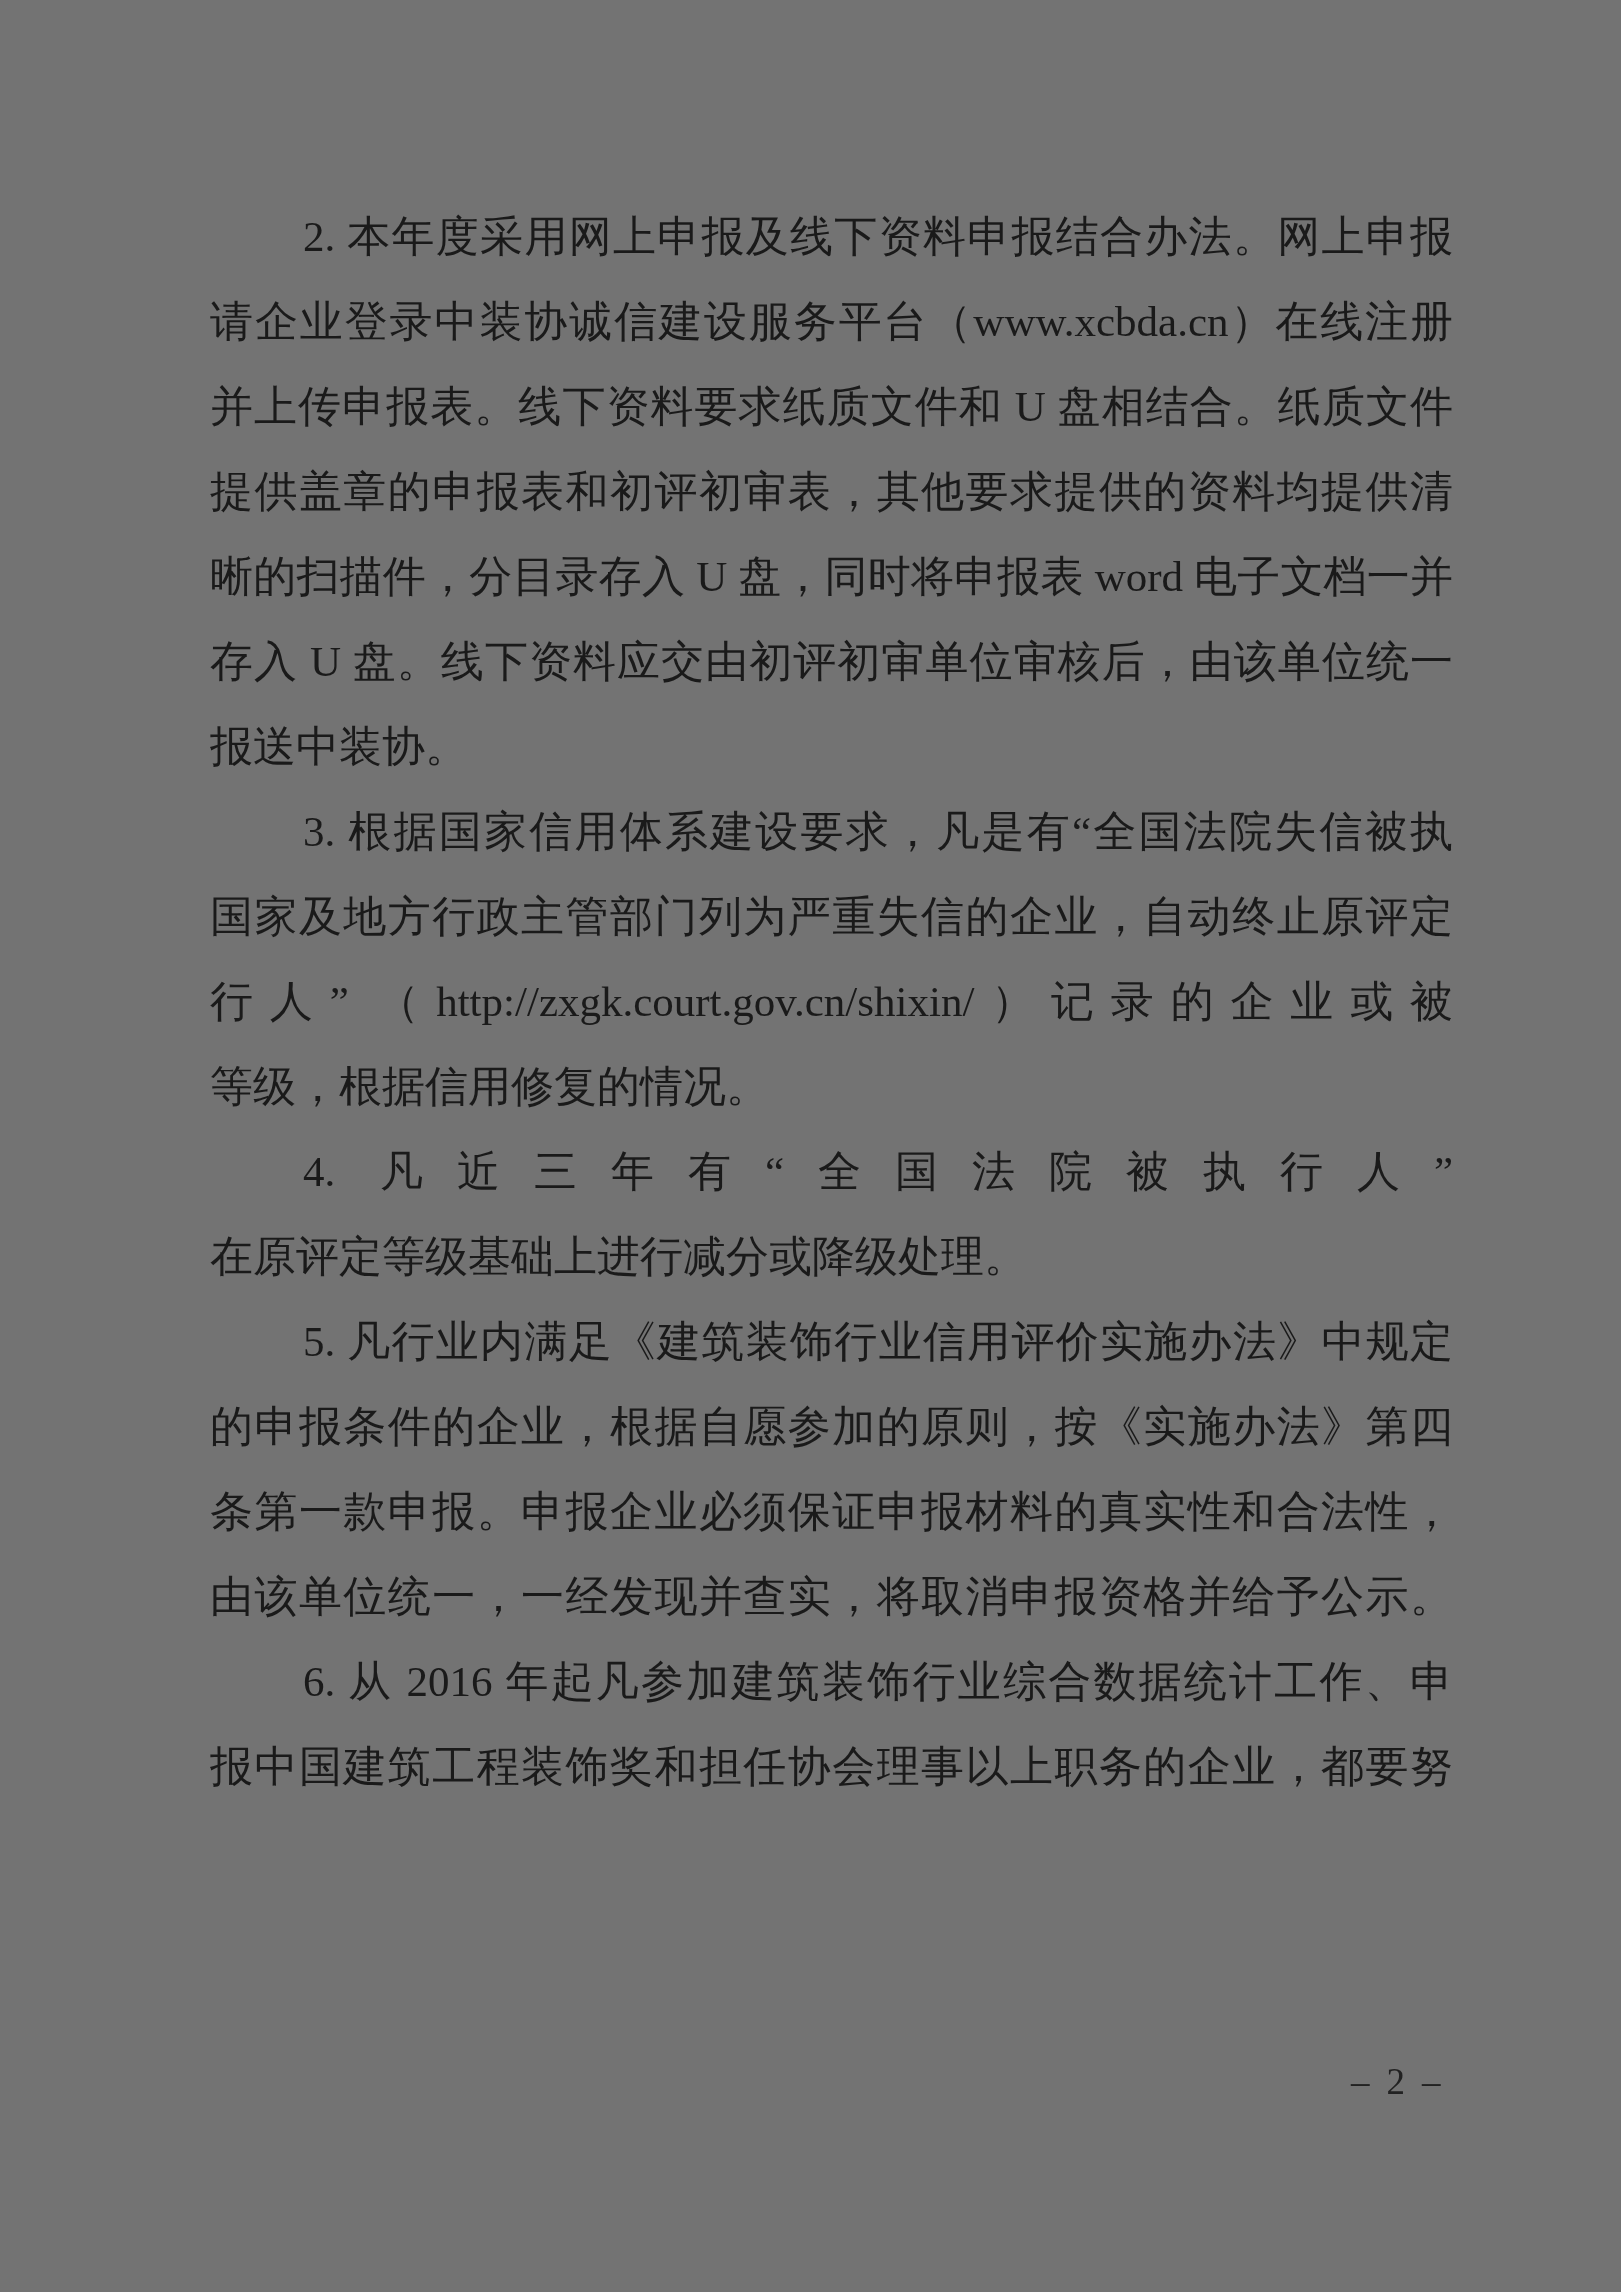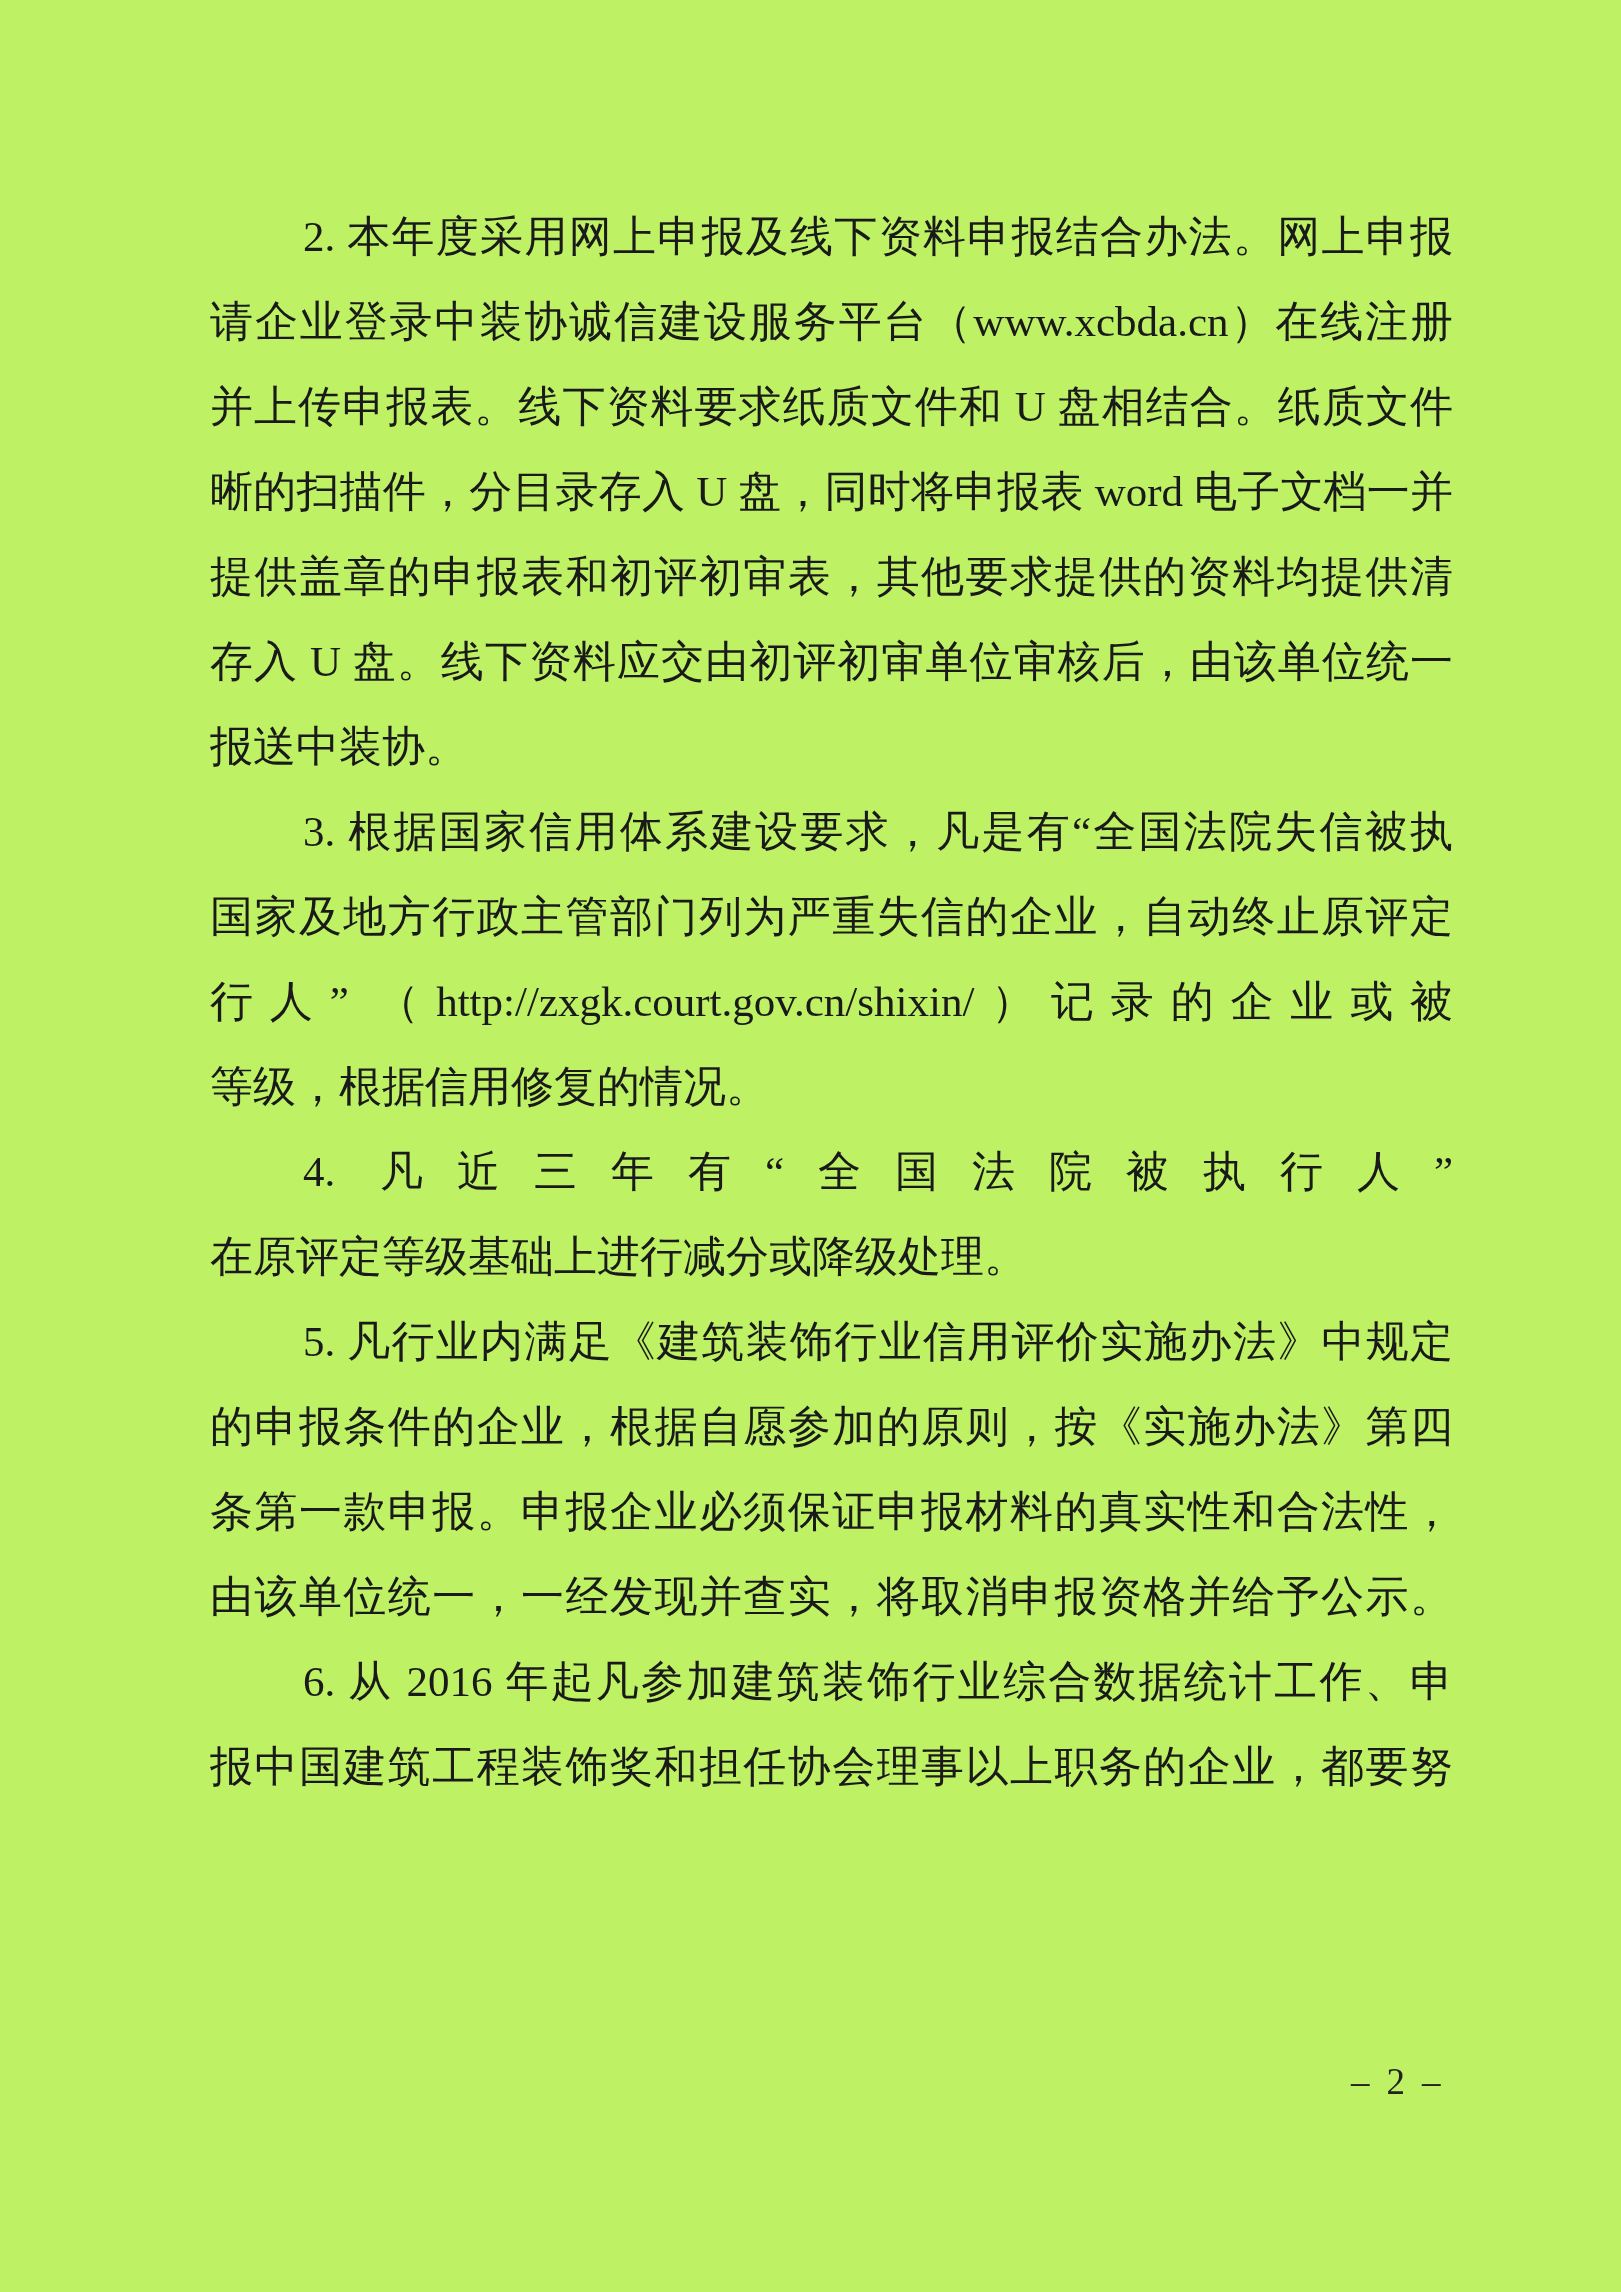--- a/index.html
+++ b/index.html
@@ -4,21 +4,21 @@
 <style>
   html, body {
     margin: 0;
     padding: 0;
     background: #ffffff;
   }
   .page {
     position: relative;
     width: 1621px;
     height: 2293px;
-    background: #bef264;
+    background: #737373;
     overflow: hidden;
     font-family: "Liberation Serif", "DejaVu Serif", serif;
   }
   .text-block {
     position: absolute;
     left: 210px;
     top: 194px;
     width: 1243px;
     font-size: 43px;
     color: #1a1a1a;
@@ -45,22 +45,22 @@
   }
 </style>
 </head>
 <body>
 
 <div class="page">
   <div class="text-block">
       <div class="line just indent">2. 本年度采用网上申报及线下资料申报结合办法。网上申报</div>
       <div class="line just">请企业登录中装协诚信建设服务平台（www.xcbda.cn）在线注册</div>
       <div class="line just">并上传申报表。线下资料要求纸质文件和 U 盘相结合。纸质文件</div>
+      <div class="line just">提供盖章的申报表和初评初审表，其他要求提供的资料均提供清</div>
       <div class="line just">晰的扫描件，分目录存入 U 盘，同时将申报表 word 电子文档一并</div>
-      <div class="line just">提供盖章的申报表和初评初审表，其他要求提供的资料均提供清</div>
       <div class="line just">存入 U 盘。线下资料应交由初评初审单位审核后，由该单位统一</div>
       <div class="line nojust">报送中装协。</div>
       <div class="line just indent">3. 根据国家信用体系建设要求，凡是有“全国法院失信被执</div>
       <div class="line just">国家及地方行政主管部门列为严重失信的企业，自动终止原评定</div>
       <div class="line just">行人” （http://zxgk.court.gov.cn/shixin/）记录的企业或被</div>
       <div class="line nojust">等级，根据信用修复的情况。</div>
       <div class="line just indent">4. 凡近三年有“全国法院被执行人”</div>
       <div class="line nojust">在原评定等级基础上进行减分或降级处理。</div>
       <div class="line just indent">5. 凡行业内满足《建筑装饰行业信用评价实施办法》中规定</div>
       <div class="line just">的申报条件的企业，根据自愿参加的原则，按《实施办法》第四</div>

